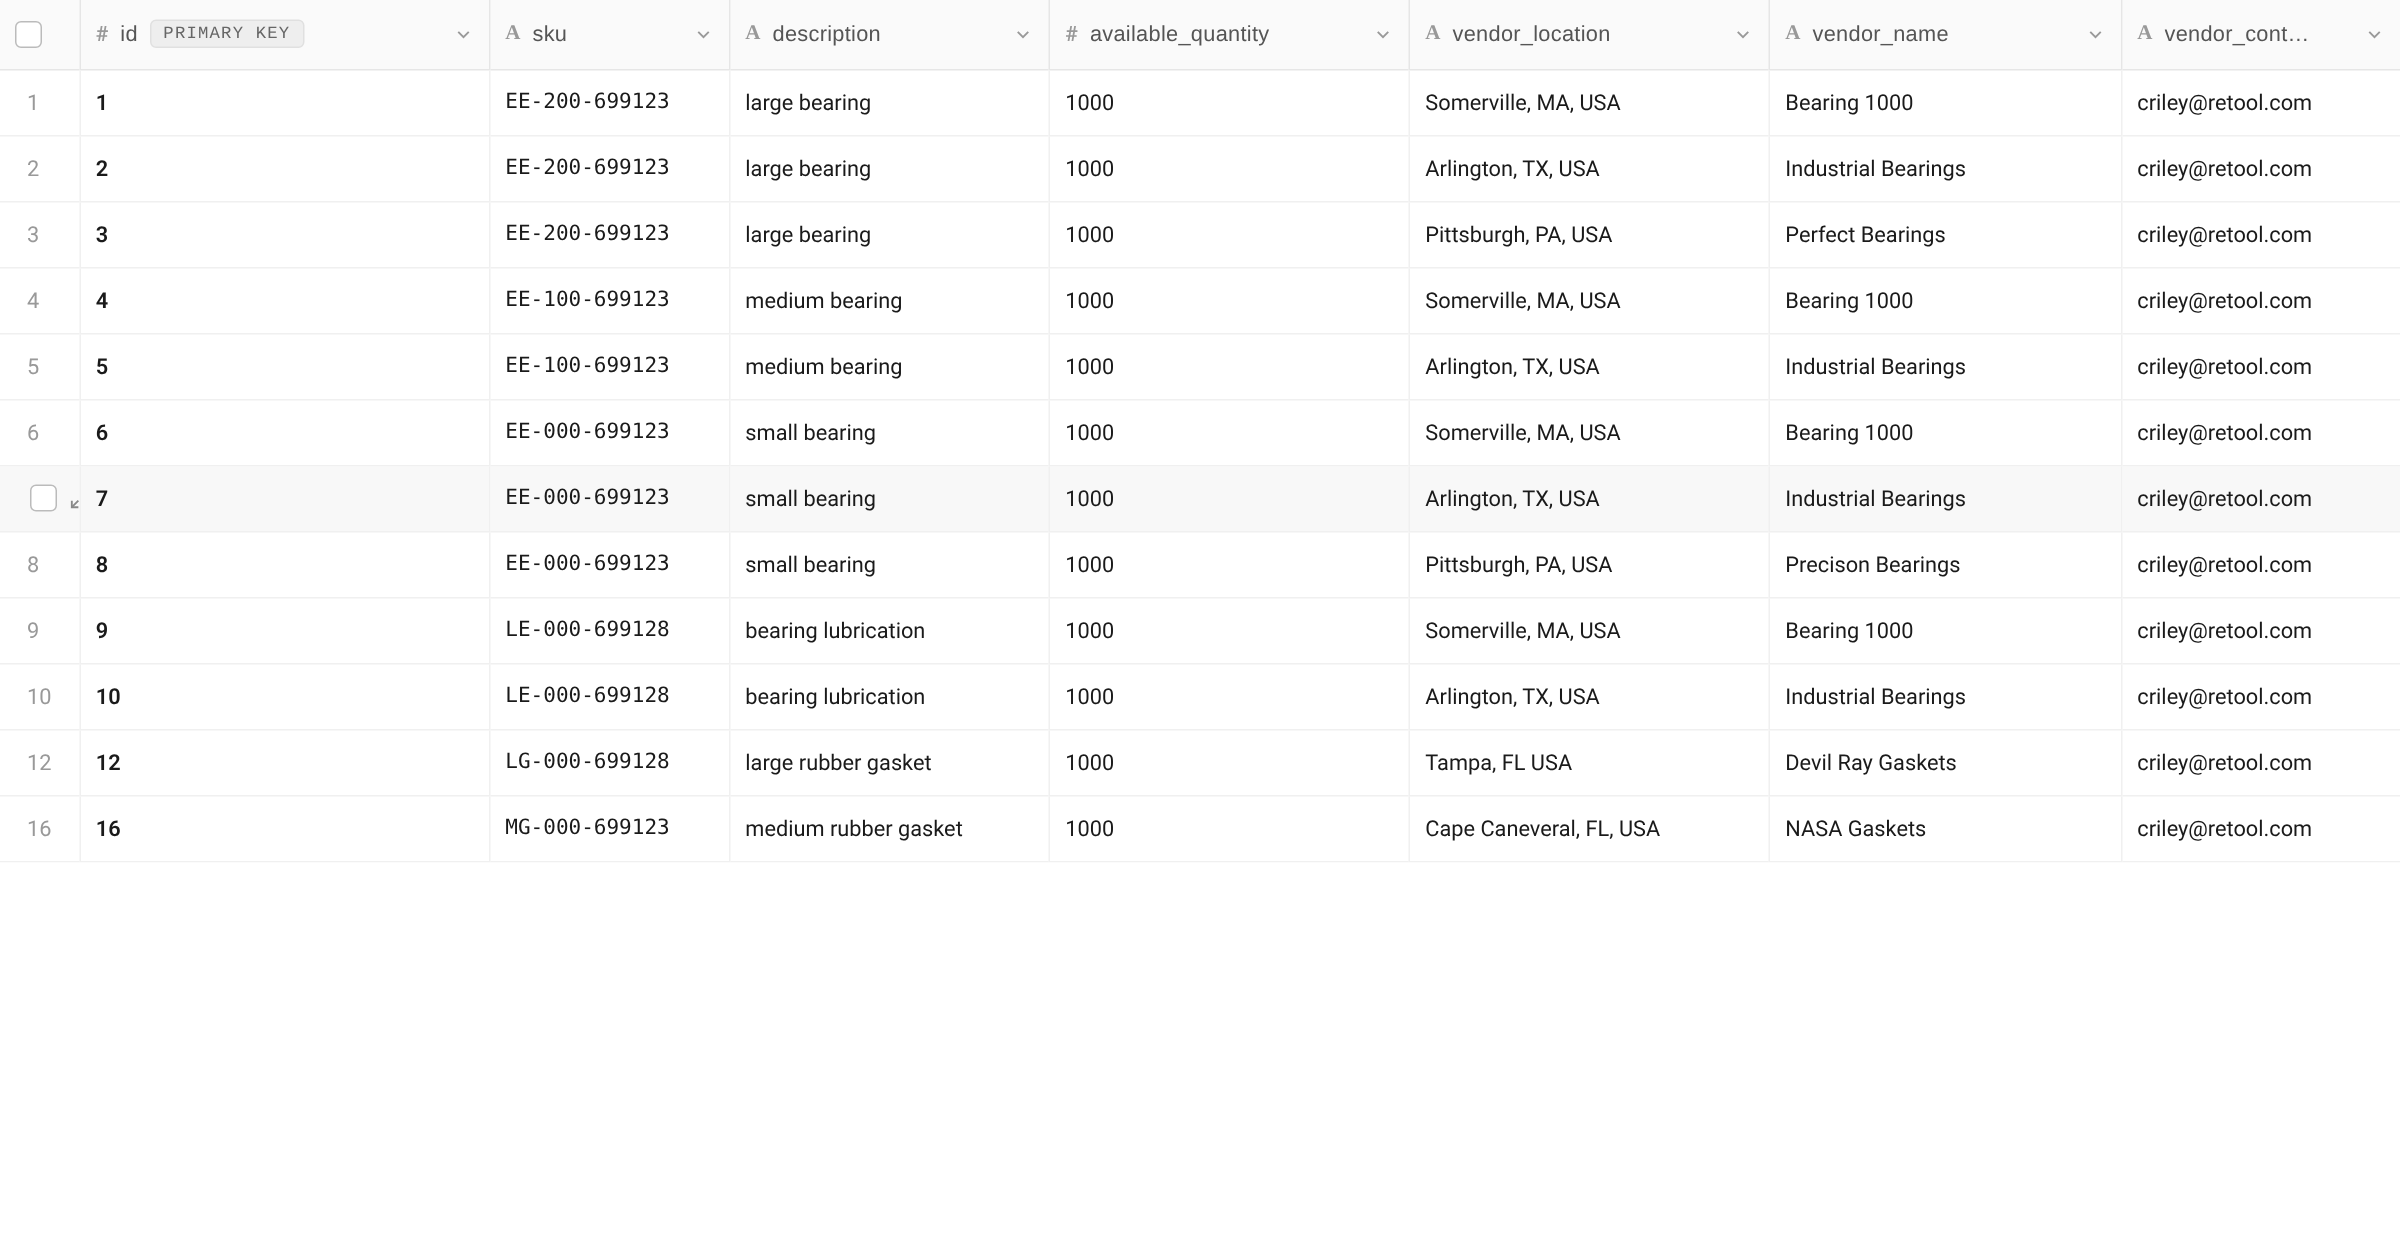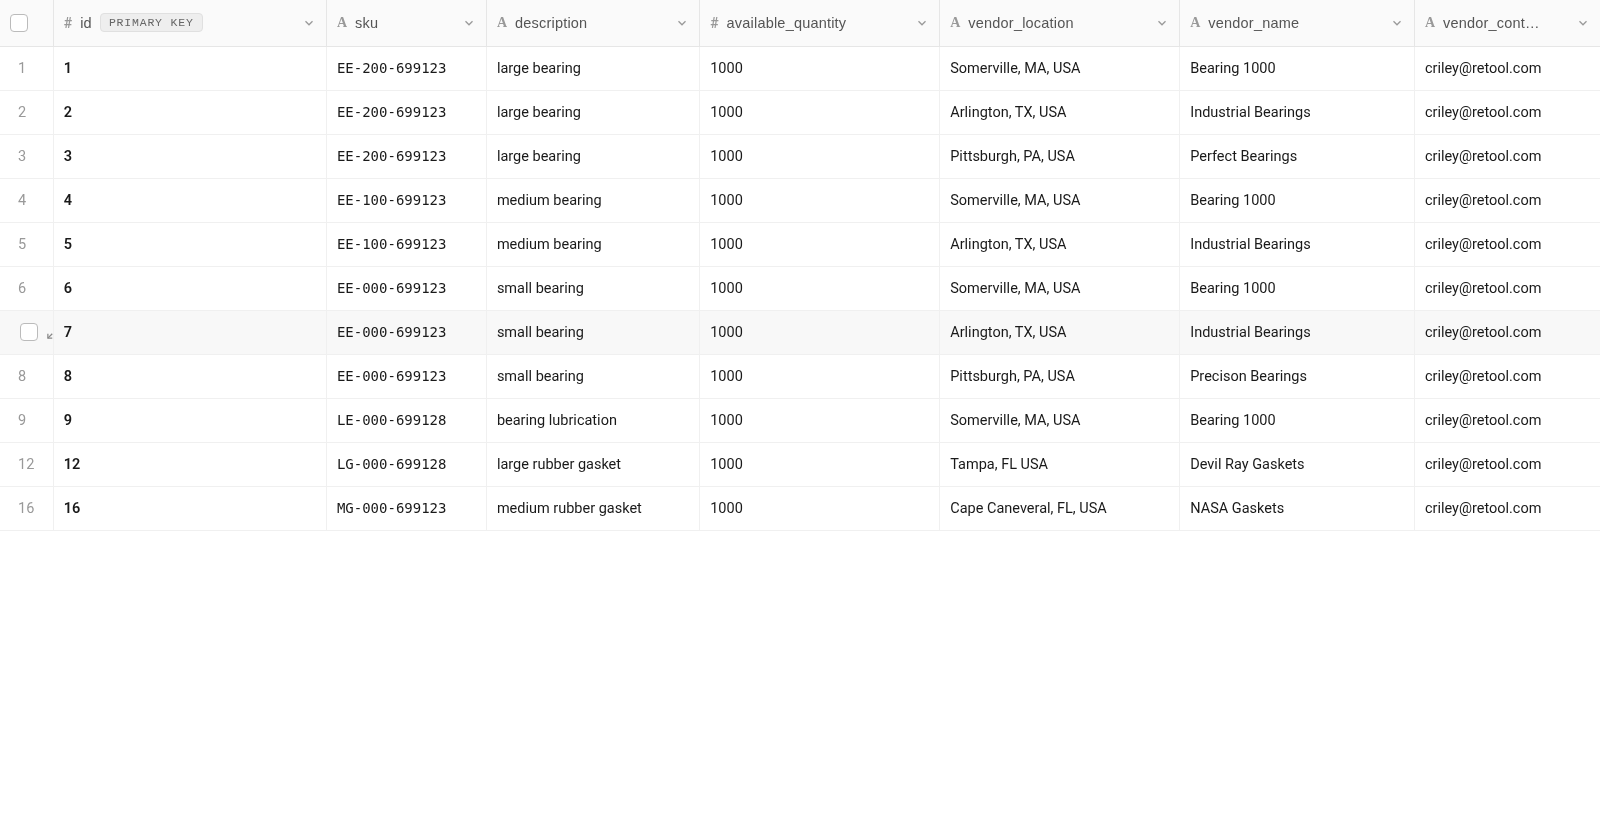--- a/index.html
+++ b/index.html
@@ -298,20 +298,30 @@
         <td class="td td-rownum">9</td>
         <td class="td td-id">9</td>
         <td class="td td-mono">LE-000-699128</td>
         <td class="td">bearing lubrication</td>
         <td class="td td-num">1000</td>
         <td class="td">Somerville, MA, USA</td>
         <td class="td">Bearing 1000</td>
         <td class="td">criley@retool.com</td>
       </tr>
       <tr class="row">
+        <td class="td td-rownum">10</td>
+        <td class="td td-id">10</td>
+        <td class="td td-mono">LE-000-699128</td>
+        <td class="td">bearing lubrication</td>
+        <td class="td td-num">1000</td>
+        <td class="td">Arlington, TX, USA</td>
+        <td class="td">Industrial Bearings</td>
+        <td class="td">criley@retool.com</td>
+      </tr>
+      <tr class="row">
         <td class="td td-rownum">12</td>
         <td class="td td-id">12</td>
         <td class="td td-mono">LG-000-699128</td>
         <td class="td">large rubber gasket</td>
         <td class="td td-num">1000</td>
         <td class="td">Tampa, FL USA</td>
         <td class="td">Devil Ray Gaskets</td>
         <td class="td">criley@retool.com</td>
       </tr>
       <tr class="row">

